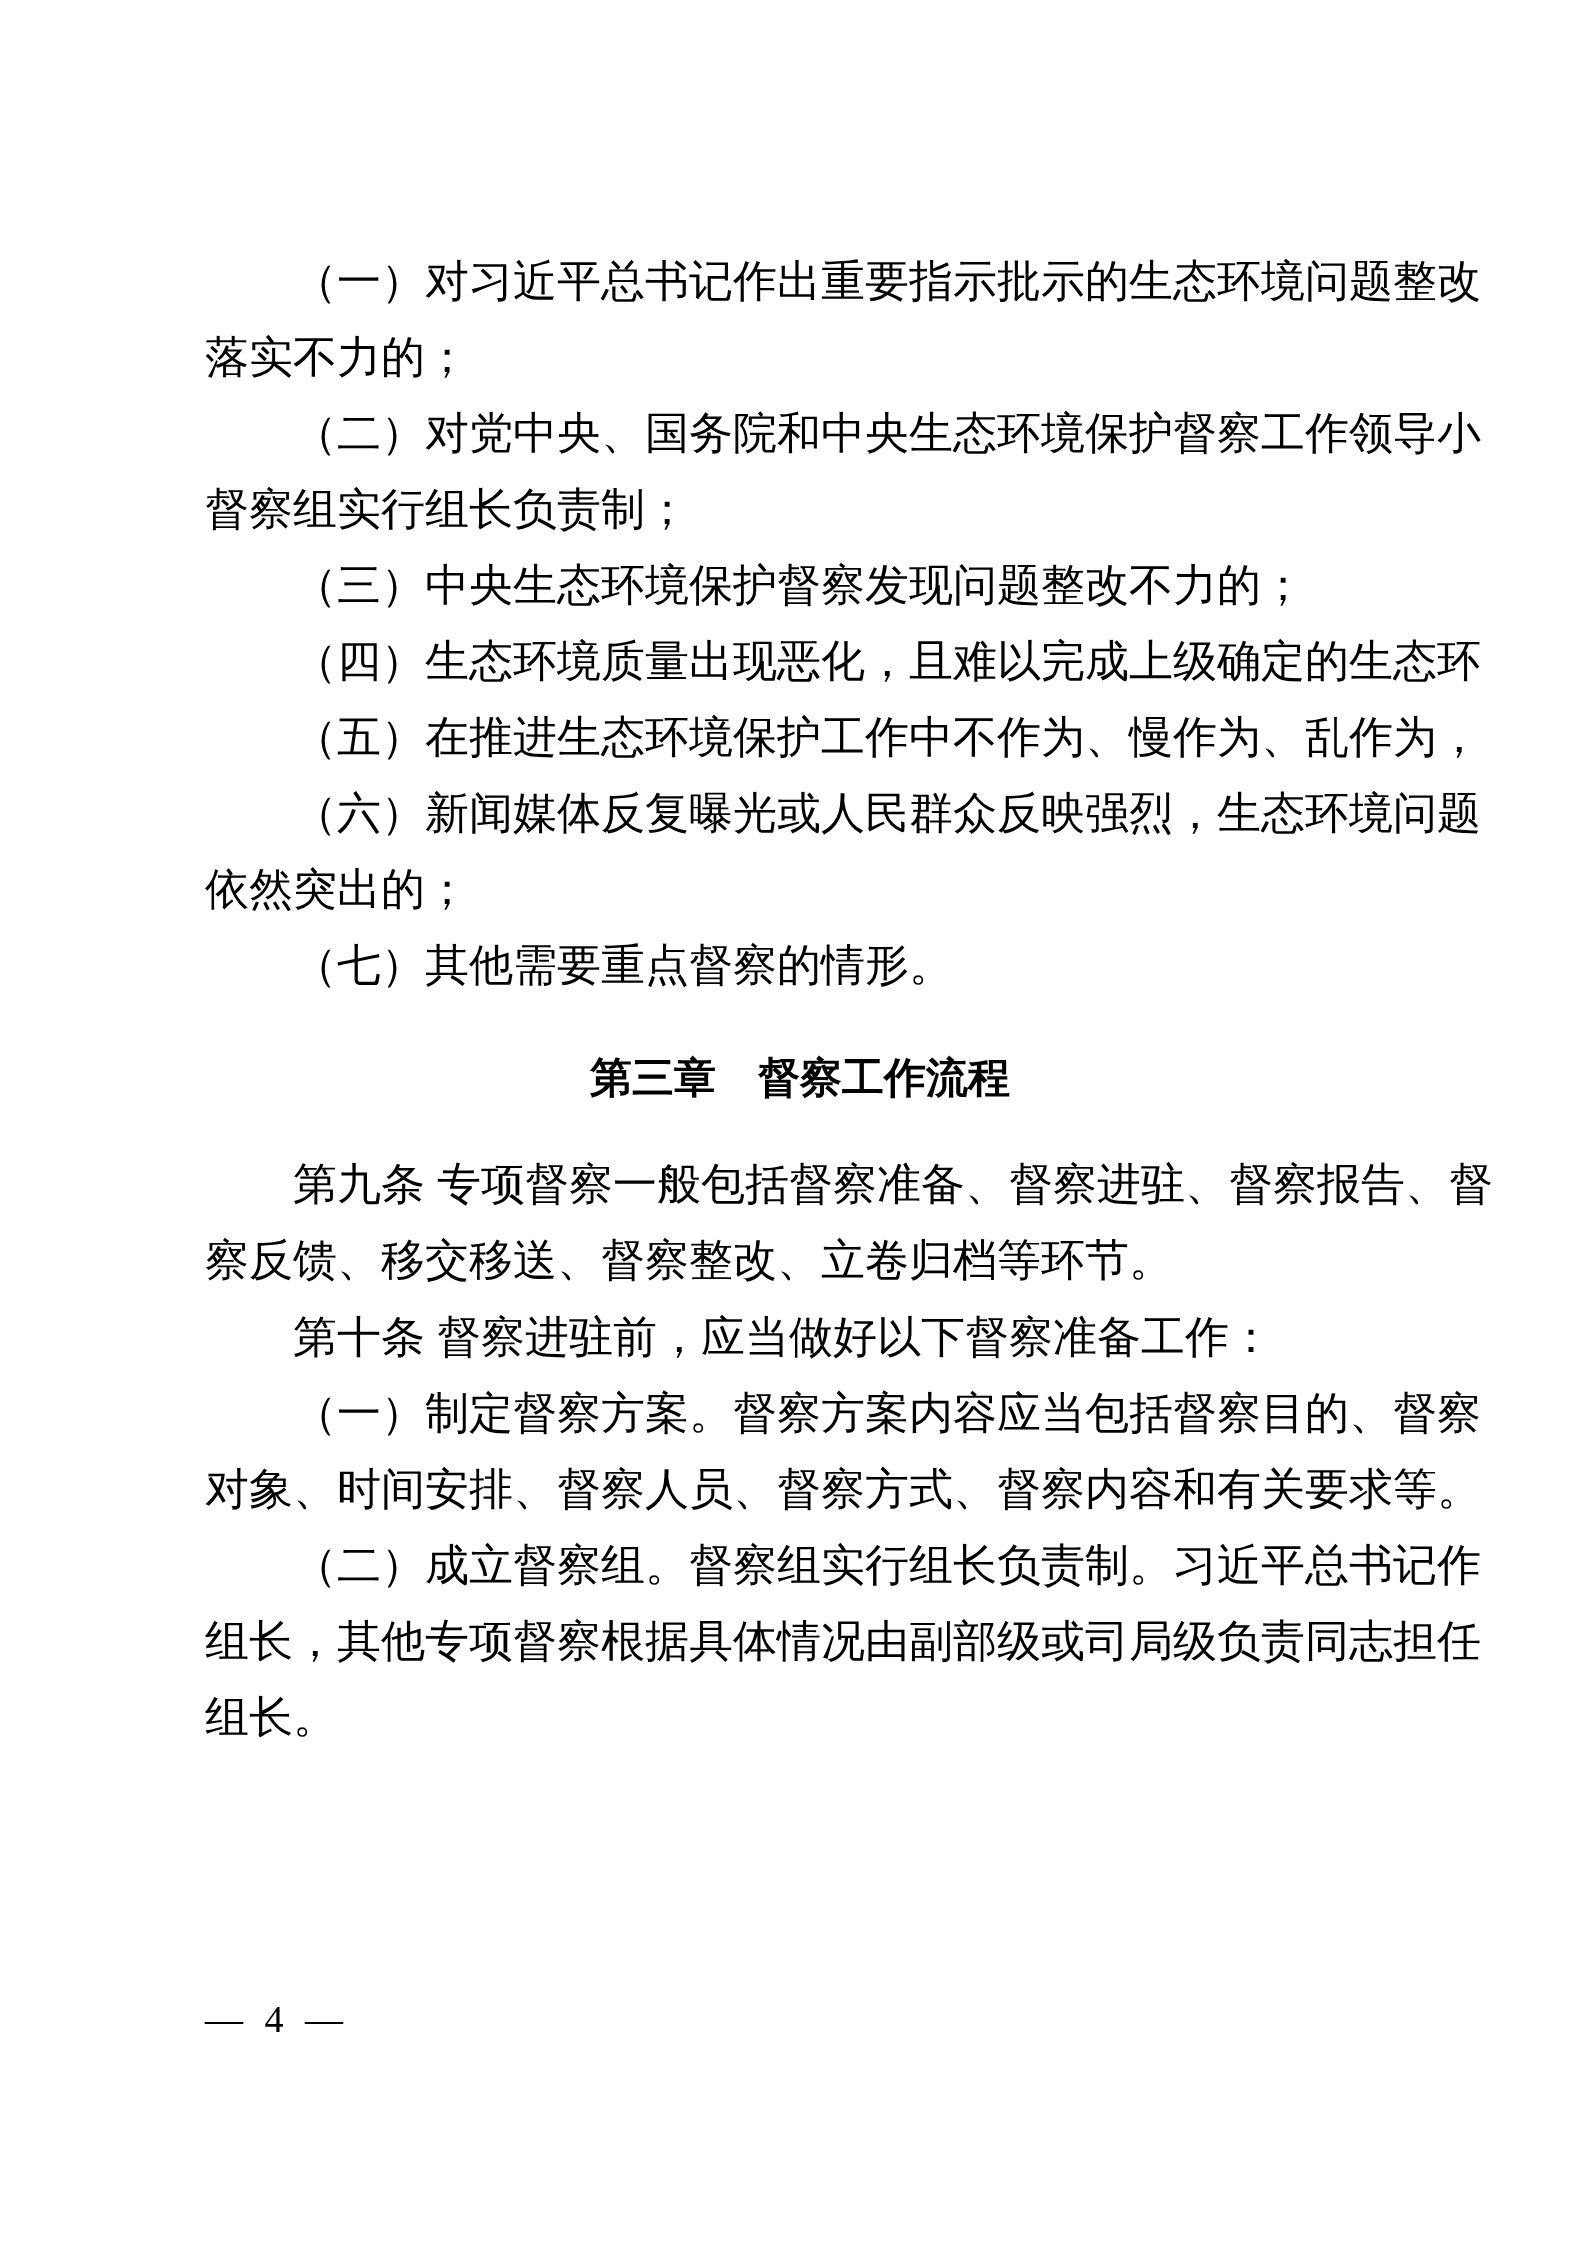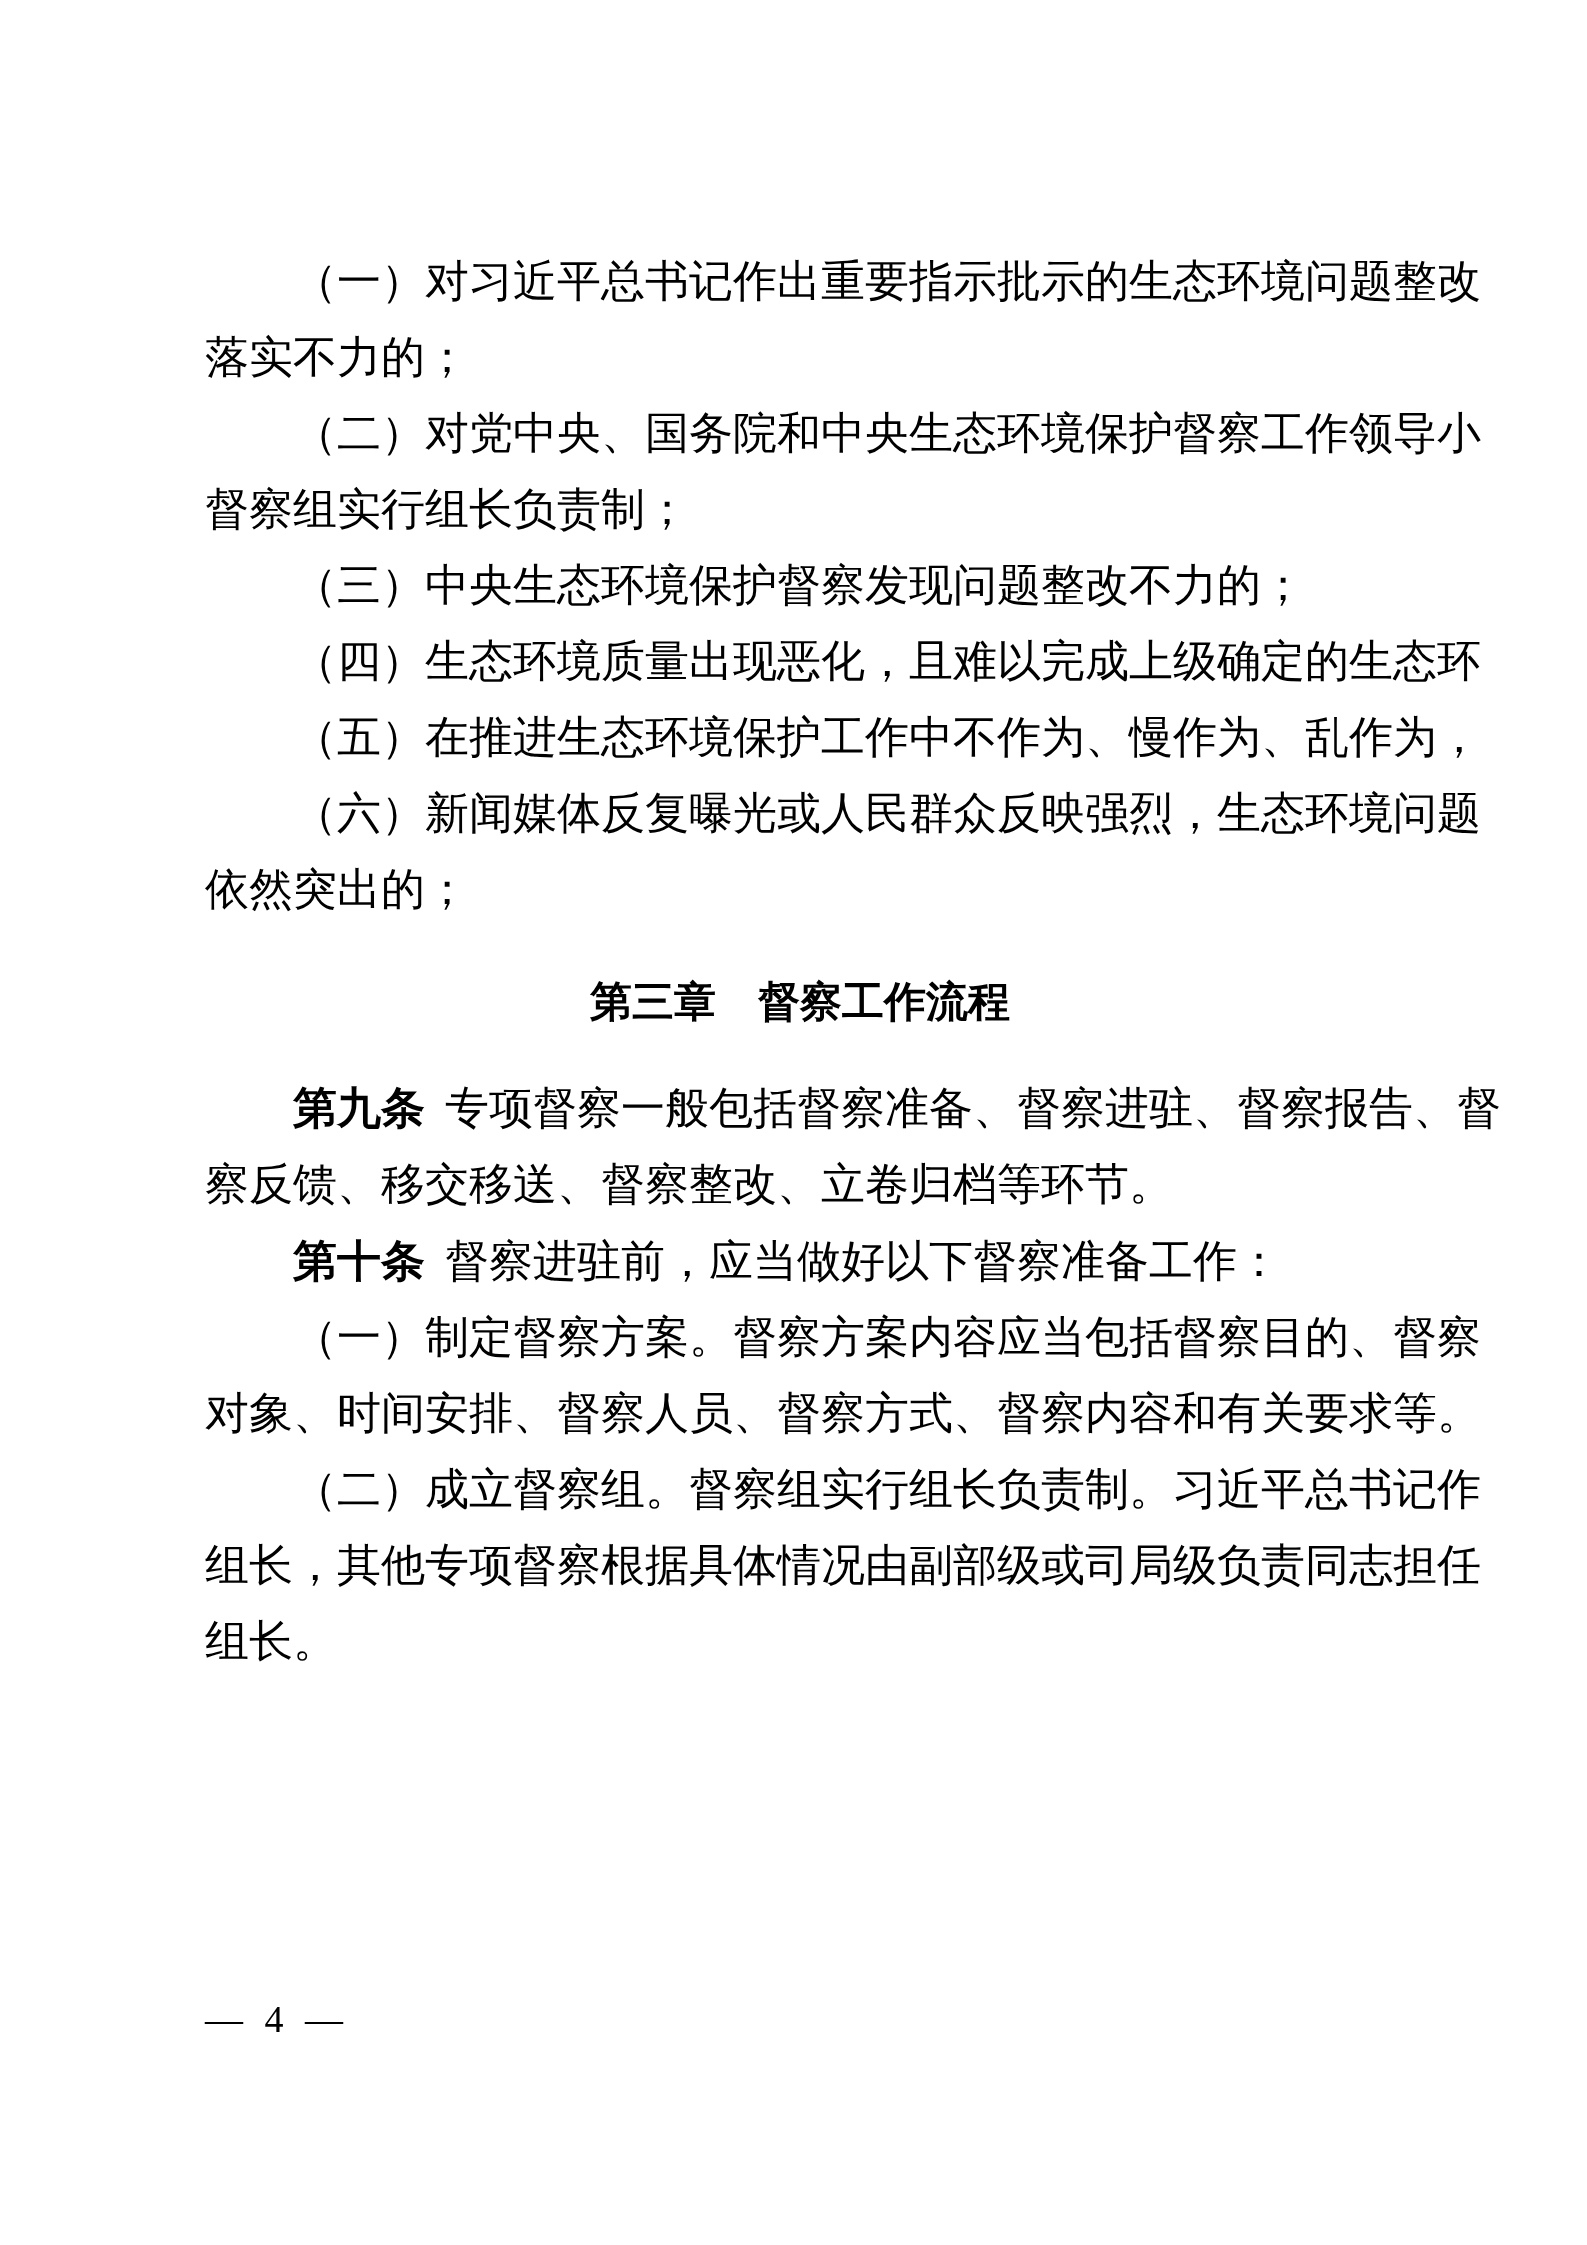--- a/index.html
+++ b/index.html
@@ -35,22 +35,22 @@
     font-size: 42px;
     line-height: 76px;
     margin: 36px 0 30px 0;
     text-align: center;
     font-family: Liberation Sans, sans-serif;
     font-weight: bold;
     white-space: nowrap;
   }
   .bold-prefix {
     font-family: "Liberation Sans", sans-serif;
-    font-weight: bold;
-    margin-right: 20px;
+    font-weight: normal;
+    margin-right: 12px;
   }
   .page-footer {
     position: absolute;
     left: 205px;
     top: 1998px;
     font-size: 38px;
     line-height: 42px;
     word-spacing: 12px;
     color: #000000;
   }
@@ -62,20 +62,21 @@
   <main class="content" id="lines">
       <div class="line indent"><span>（一）对习近平总书记作出重要指示批示的生态环境问题整改</span></div>
       <div class="line"><span>落实不力的；</span></div>
       <div class="line indent"><span>（二）对党中央、国务院和中央生态环境保护督察工作领导小</span></div>
       <div class="line"><span>督察组实行组长负责制；</span></div>
       <div class="line indent"><span>（三）中央生态环境保护督察发现问题整改不力的；</span></div>
       <div class="line indent"><span>（四）生态环境质量出现恶化，且难以完成上级确定的生态环</span></div>
       <div class="line indent"><span>（五）在推进生态环境保护工作中不作为、慢作为、乱作为，</span></div>
       <div class="line indent"><span>（六）新闻媒体反复曝光或人民群众反映强烈，生态环境问题</span></div>
       <div class="line"><span>依然突出的；</span></div>
+      <div class="line indent"><span>（七）其他需要重点督察的情形。</span></div>
       <div class="heading"><span>第三章　督察工作流程</span></div>
       <div class="line indent"><span class="bold-prefix">第九条</span><span>专项督察一般包括督察准备、督察进驻、督察报告、督</span></div>
       <div class="line"><span>察反馈、移交移送、督察整改、立卷归档等环节。</span></div>
       <div class="line indent"><span class="bold-prefix">第十条</span><span>督察进驻前，应当做好以下督察准备工作：</span></div>
       <div class="line indent"><span>（一）制定督察方案。督察方案内容应当包括督察目的、督察</span></div>
       <div class="line"><span>对象、时间安排、督察人员、督察方式、督察内容和有关要求等。</span></div>
       <div class="line indent"><span>（二）成立督察组。督察组实行组长负责制。习近平总书记作</span></div>
       <div class="line"><span>组长，其他专项督察根据具体情况由副部级或司局级负责同志担任</span></div>
       <div class="line"><span>组长。</span></div>
     </main>

